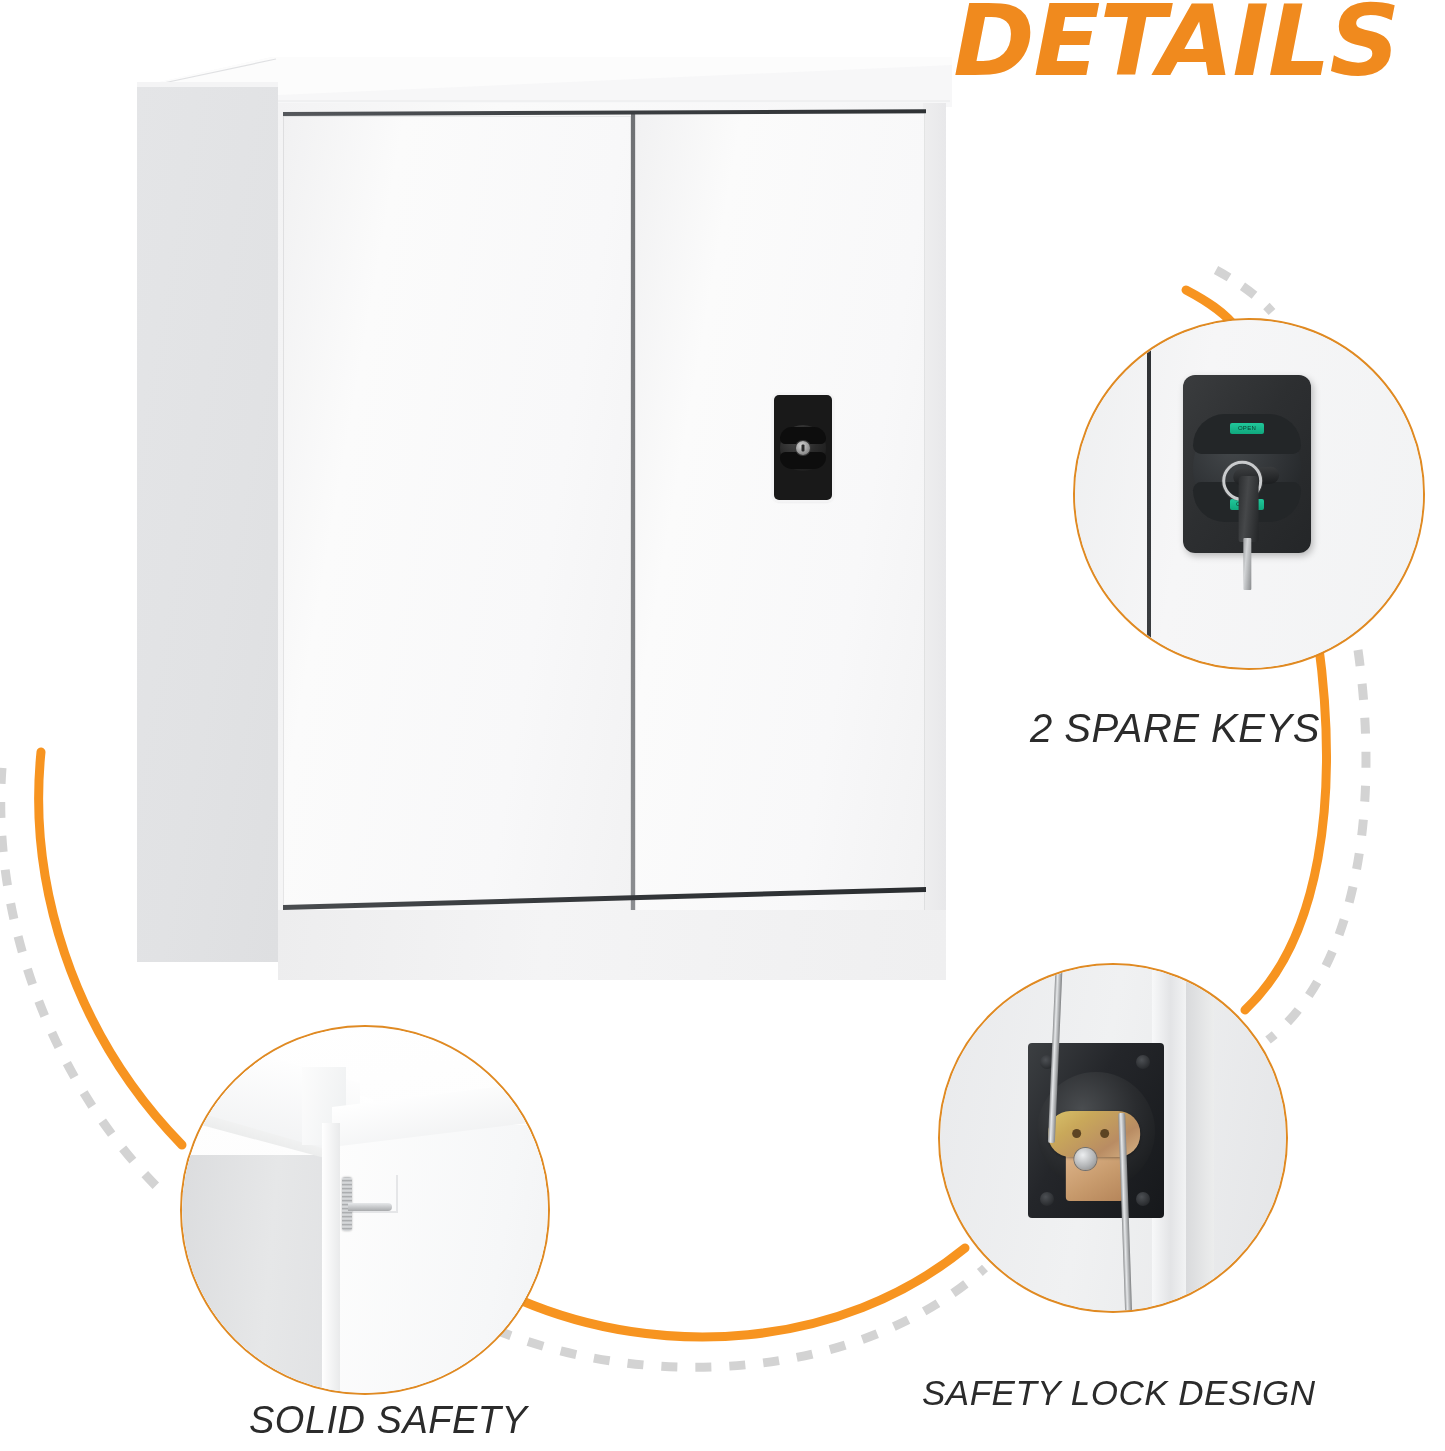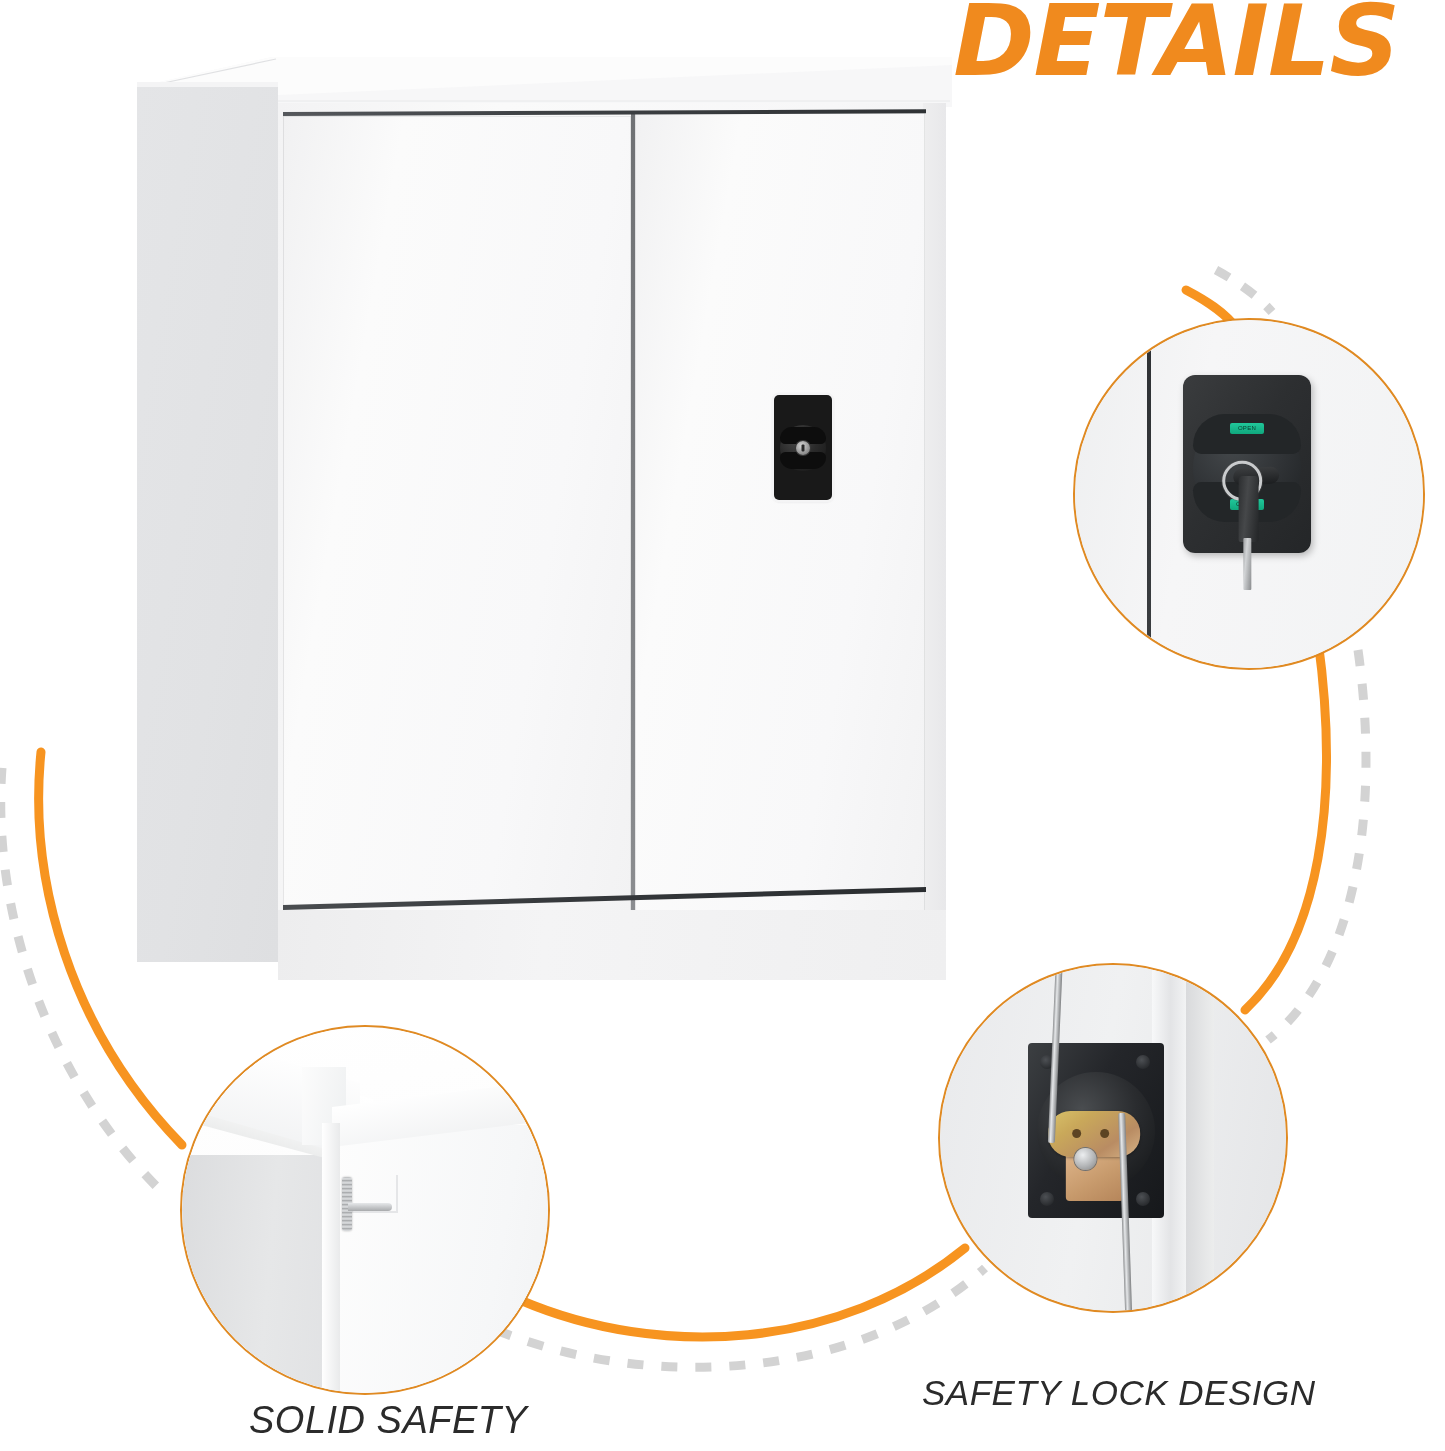--- a/index.html
+++ b/index.html
@@ -546,20 +546,21 @@
             <span class="tag close">CLOSE</span>
           </div>
           <div class="keyhead-bar"></div>
           <div class="keyring"></div>
           <div class="keybody"></div>
           <div class="keyblade"></div>
         </div>
       </div>
     </div>
   </div>
+  <div class="label" id="label-keys">2 SPARE KEYS</div>
 
   <div class="callout" id="callout-hinge">
     <div class="callout-inner">
       <div class="bg"></div>
       <div class="h-interior"></div>
 
       <div class="h-top-shelf"></div>
       <div class="h-door-open"></div>
       <div class="h-door-open2"></div>
       <div class="h-front-panel"></div>

